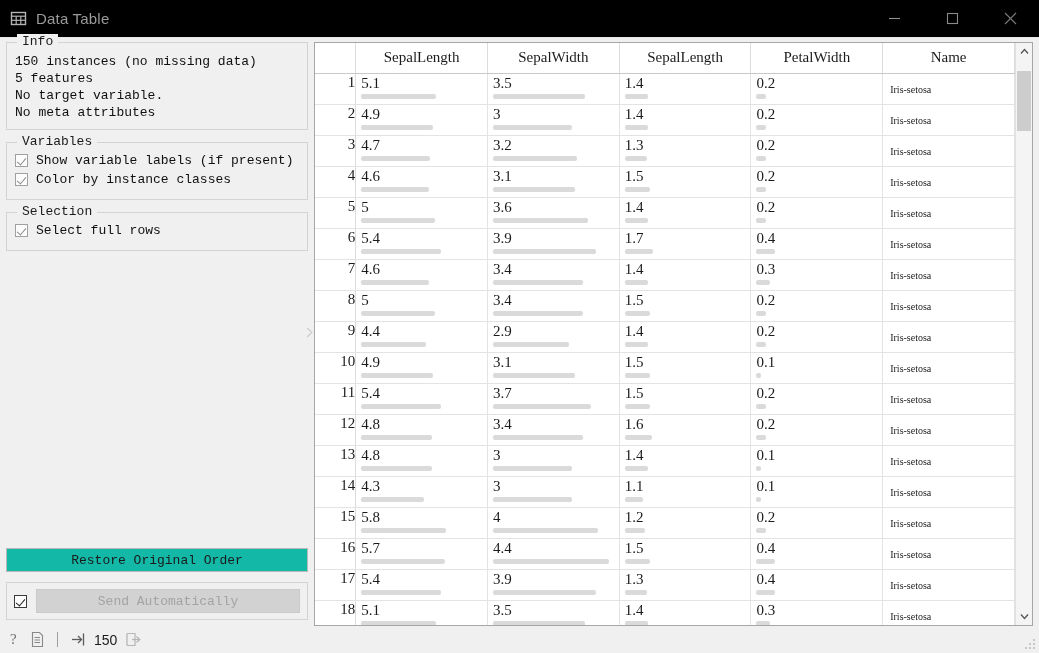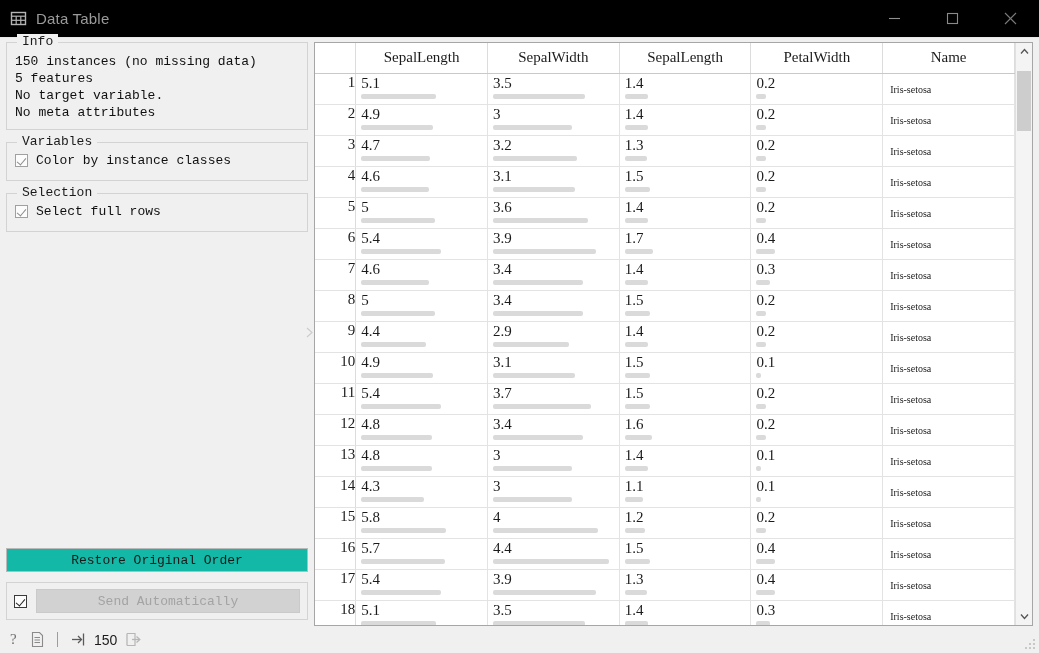--- a/index.html
+++ b/index.html
@@ -295,20 +295,24 @@
         <div class="infotext">150 instances (no missing data)
 5 features
 No target variable.
 No meta attributes</div>
       </div>
 
       <div class="groupbox">
         <span class="gb-title">Variables</span>
         <div class="cbrow">
           <span class="cbox checked"></span>
+          <span class="cblabel">Show variable labels (if present)</span>
+        </div>
+        <div class="cbrow">
+          <span class="cbox checked"></span>
           <span class="cblabel">Color by instance classes</span>
         </div>
       </div>
 
       <div class="groupbox">
         <span class="gb-title">Selection</span>
         <div class="cbrow">
           <span class="cbox checked"></span>
           <span class="cblabel">Select full rows</span>
         </div>

